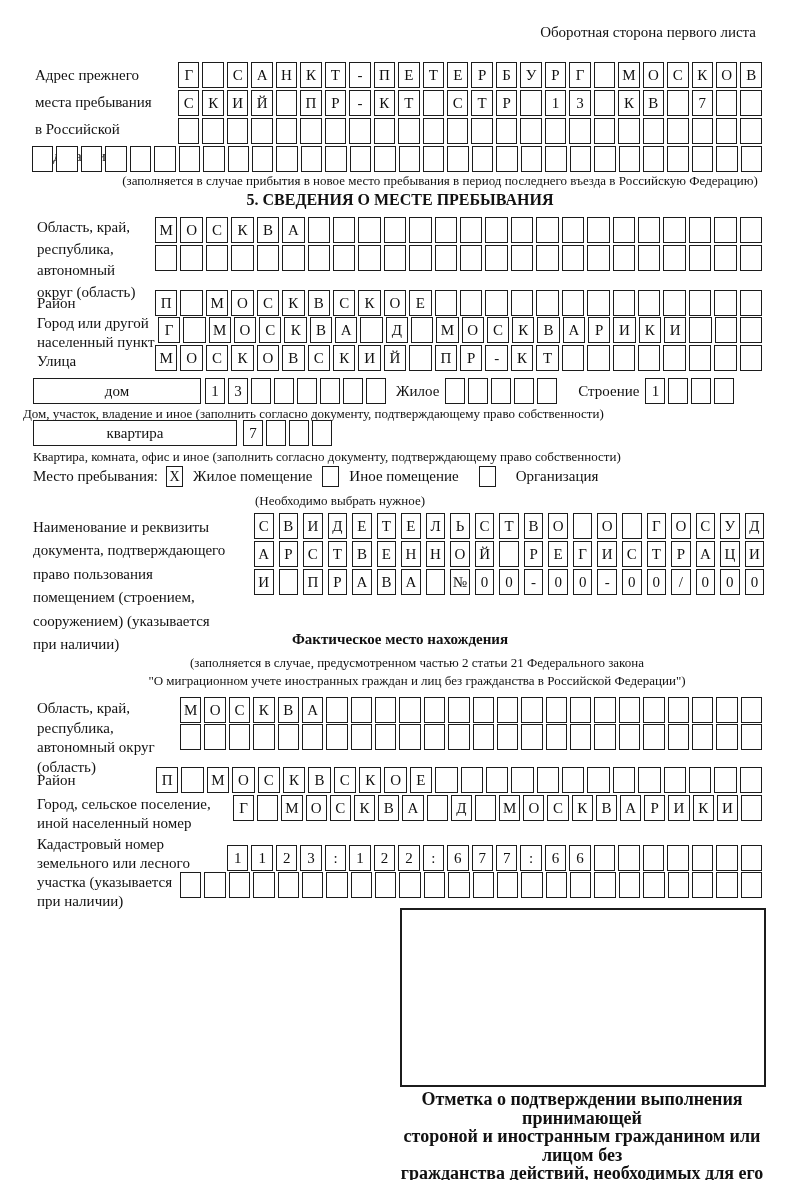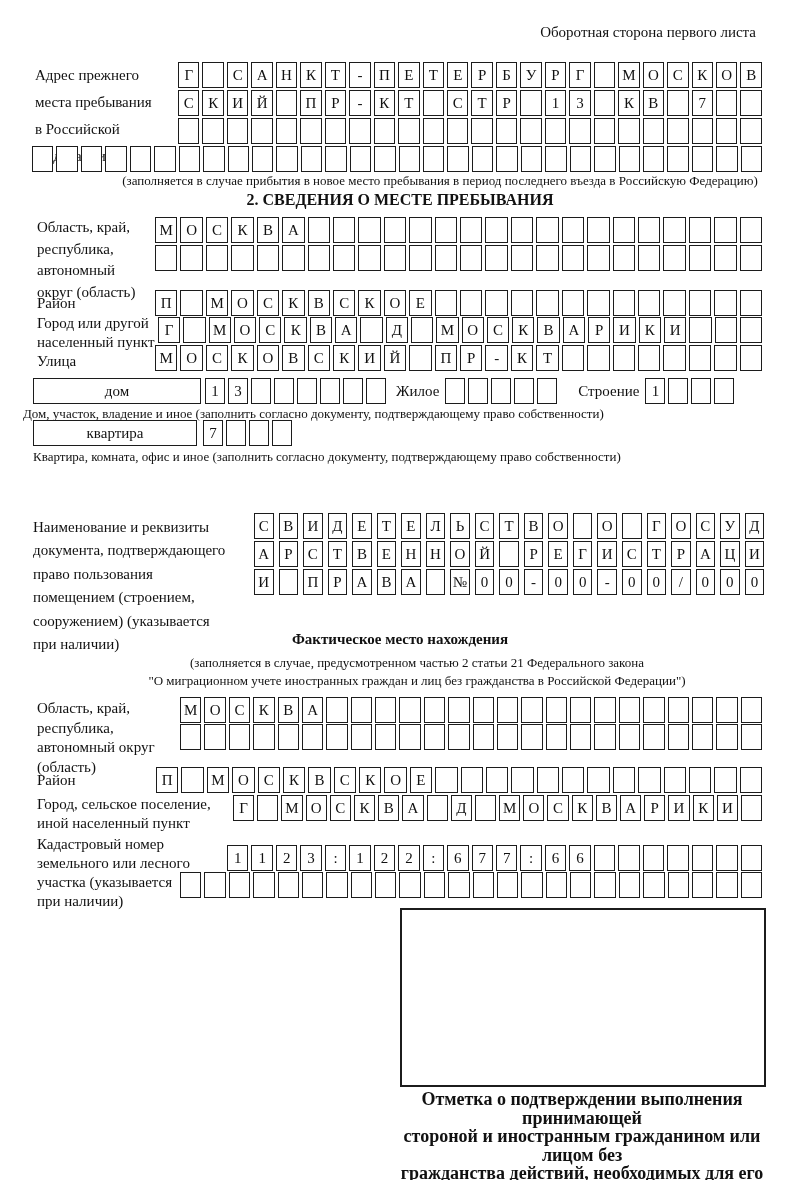--- a/index.html
+++ b/index.html
@@ -140,21 +140,21 @@
       <span class="cell"></span>
       <span class="cell"></span>
       <span class="cell"></span>
       <span class="cell"></span>
       <span class="cell"></span>
       <span class="cell"></span>
       <span class="cell"></span>
     </div>
   <div class="note" style="top:173px;left:0;width:800px;padding-left:40px;">(заполняется в случае прибытия в новое место пребывания в период последнего въезда в Российскую Федерацию)</div>
 
-  <div class="title" style="top:191px;left:0;width:800px;">2. СВЕДЕНИЯ О МЕСТЕ ПРЕБЫВАНИЯ</div>
+  <div class="title" style="top:191px;left:0;width:800px;">5. СВЕДЕНИЯ О МЕСТЕ ПРЕБЫВАНИЯ</div>
 
   <div class="lbl" style="left:37px;top:217px;line-height:21.5px;">Область, край,
 республика,
 автономный
 округ (область)</div>
   <div class="boxrow" style="top:217px;left:155px;width:607px;">
       <span class="cell">М</span>
       <span class="cell">О</span>
       <span class="cell">С</span>
       <span class="cell">К</span>
@@ -315,30 +315,40 @@
     <div class="cells" style="margin-left:6px;">
         <span class="cell">1</span>
         <span class="cell"></span>
         <span class="cell"></span>
         <span class="cell"></span>
       </div>
   </div>
   <div class="note" style="top:406px;left:23px;text-align:left;">Дом, участок, владение и иное (заполнить согласно документу, подтверждающему право собственности)</div>
 
   <div class="inlinerow" style="top:420px;left:33px;">
-    <div class="wbox" style="width:164px;">квартира</div>
+    <div class="wbox" style="width:204px;">квартира</div>
     <div class="cells" style="margin-left:6px;">
         <span class="cell">7</span>
         <span class="cell"></span>
         <span class="cell"></span>
         <span class="cell"></span>
       </div>
   </div>
   <div class="note" style="top:449px;left:33px;text-align:left;">Квартира, комната, офис и иное (заполнить согласно документу, подтверждающему право собственности)</div>
 
+  <div class="inlinerow" style="top:466px;left:33px;">
+    <div class="itext">Место пребывания:</div>
+    <div class="chk" style="margin-left:8px;">X</div>
+    <div class="itext" style="margin-left:10px;">Жилое помещение</div>
+    <div class="chk" style="margin-left:10px;"></div>
+    <div class="itext" style="margin-left:10px;">Иное помещение</div>
+    <div class="chk" style="margin-left:20px;"></div>
+    <div class="itext" style="margin-left:20px;">Организация</div>
+  </div>
+  <div class="note" style="top:493px;left:133px;width:414px;">(Необходимо выбрать нужное)</div>
 
   <div class="lbl" style="left:33px;top:516px;line-height:23.4px;">Наименование и реквизиты
 документа, подтверждающего
 право пользования
 помещением (строением,
 сооружением) (указывается
 при наличии)</div>
   <div class="boxrow spaced" style="top:513px;left:254px;width:510px;">
       <span class="cell">С</span>
       <span class="cell">В</span>
@@ -492,21 +502,21 @@
       <span class="cell"></span>
       <span class="cell"></span>
       <span class="cell"></span>
       <span class="cell"></span>
       <span class="cell"></span>
       <span class="cell"></span>
       <span class="cell"></span>
     </div>
 
   <div class="lbl" style="left:37px;top:795px;line-height:19px;">Город, сельское поселение,
-иной населенный пункт</div>
+иной населенный номер</div>
   <div class="boxrow" style="top:795px;left:233px;width:529px;">
       <span class="cell">Г</span>
       <span class="cell"></span>
       <span class="cell">М</span>
       <span class="cell">О</span>
       <span class="cell">С</span>
       <span class="cell">К</span>
       <span class="cell">В</span>
       <span class="cell">А</span>
       <span class="cell"></span>

